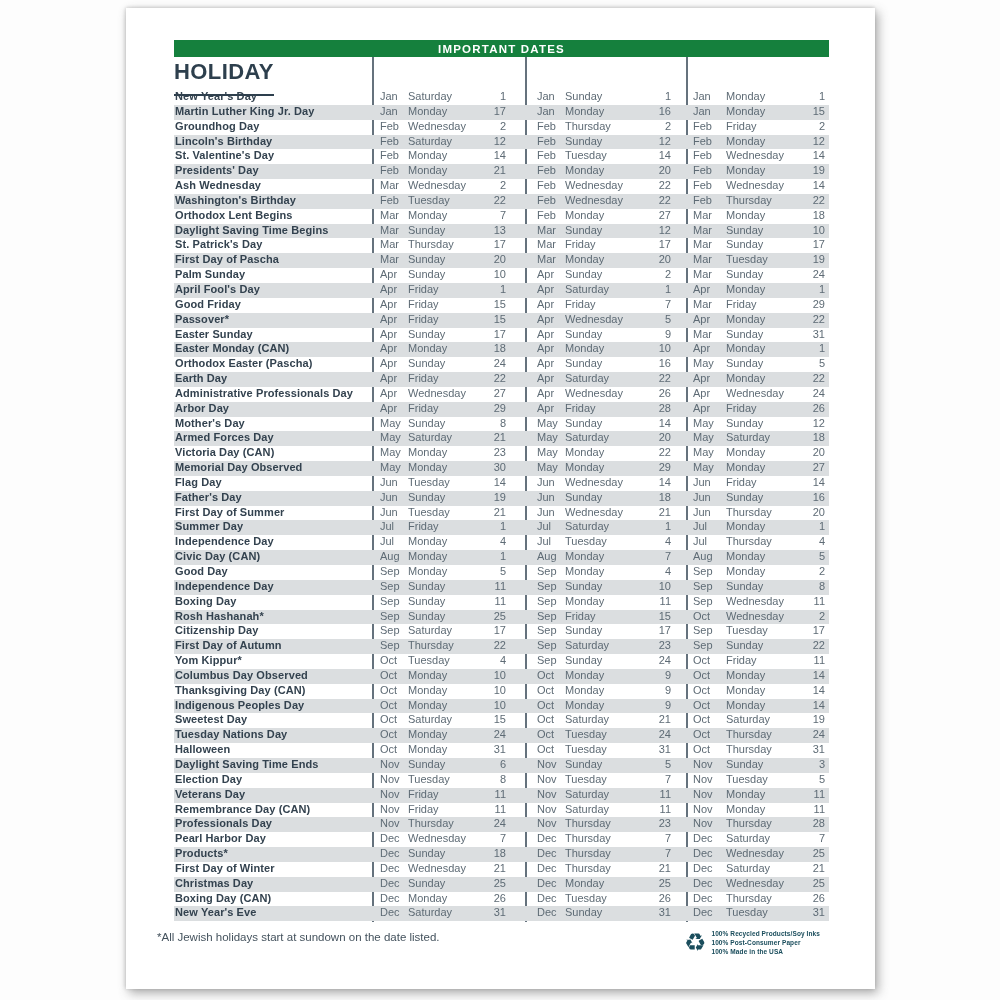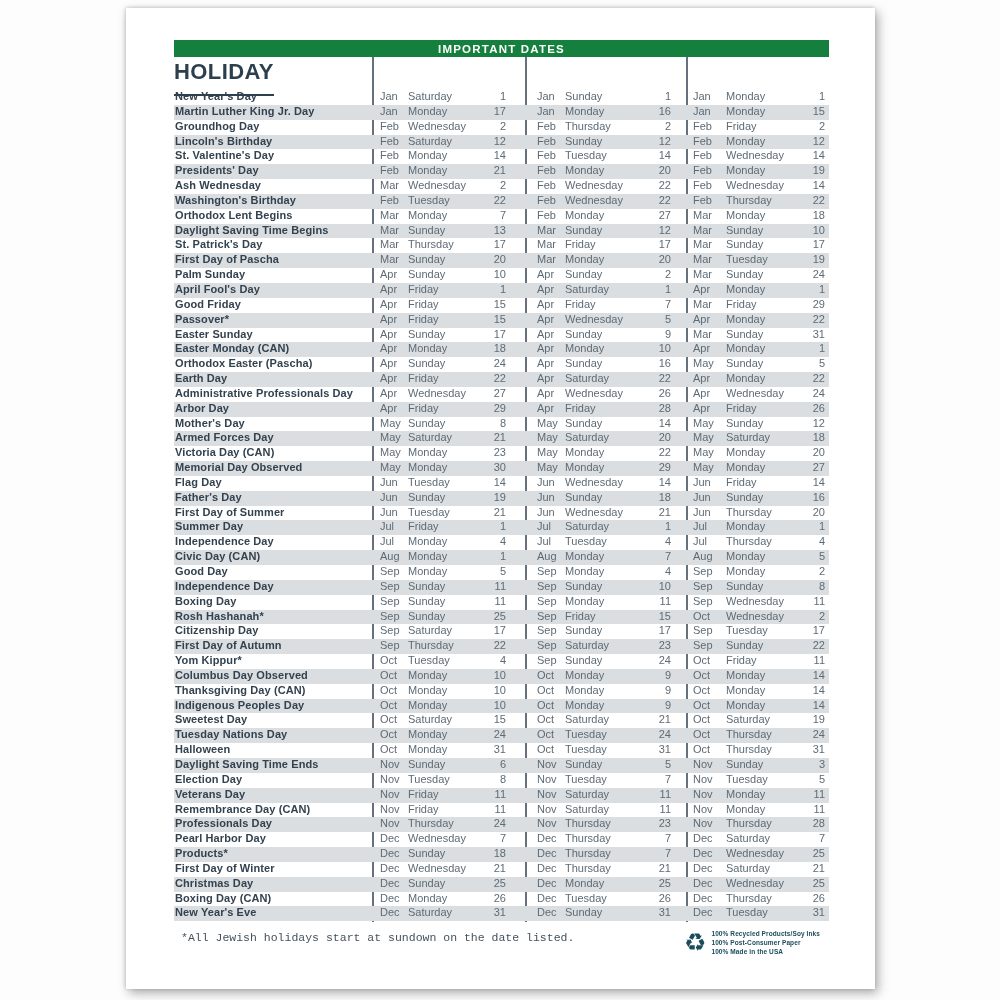--- a/index.html
+++ b/index.html
@@ -30,21 +30,21 @@
   .cell.c3 { width:143px; padding-left:7px; }
   .cell.date .m { width:28px; }
   .cell.c3 .m { width:33px; }
   .cell.date .w { flex:1; }
   .cell.date .n { text-align:right; }
   .cell.c1 .n { padding-right:19px; min-width:34px; }
   .cell.c2 .n { padding-right:15px; min-width:34px; }
   .cell.c3 .n { padding-right:4px;  min-width:30px; }
   .vline { position:absolute; width:1.5px; background:#65727d; top:49px; height:865px; }
   .v1 { left:246px; } .v2 { left:399px; } .v3 { left:560px; }
-  .footnote { position:absolute; left:55px; top:923px; font-size:11.5px; color:#44525d;font-family:Liberation Mono, monospace; }
+  .footnote { position:absolute; left:31px; top:923px; font-size:11.5px; color:#44525d; }
   .eco { position:absolute; left:558px; top:921px; display:flex; align-items:center; gap:5px; color:#1a4d5c; }
   .eco .sym { font-size:25px; line-height:25px; color:#1a4d5c; }
   .eco .lines { display:flex; flex-direction:column; justify-content:center; }
   .eco .lines div { font-size:6.5px; line-height:9px; font-weight:bold; letter-spacing:.1px; }
 </style>
 </head>
 <body>
 
 <div class="canvas">
   <div class="page">

